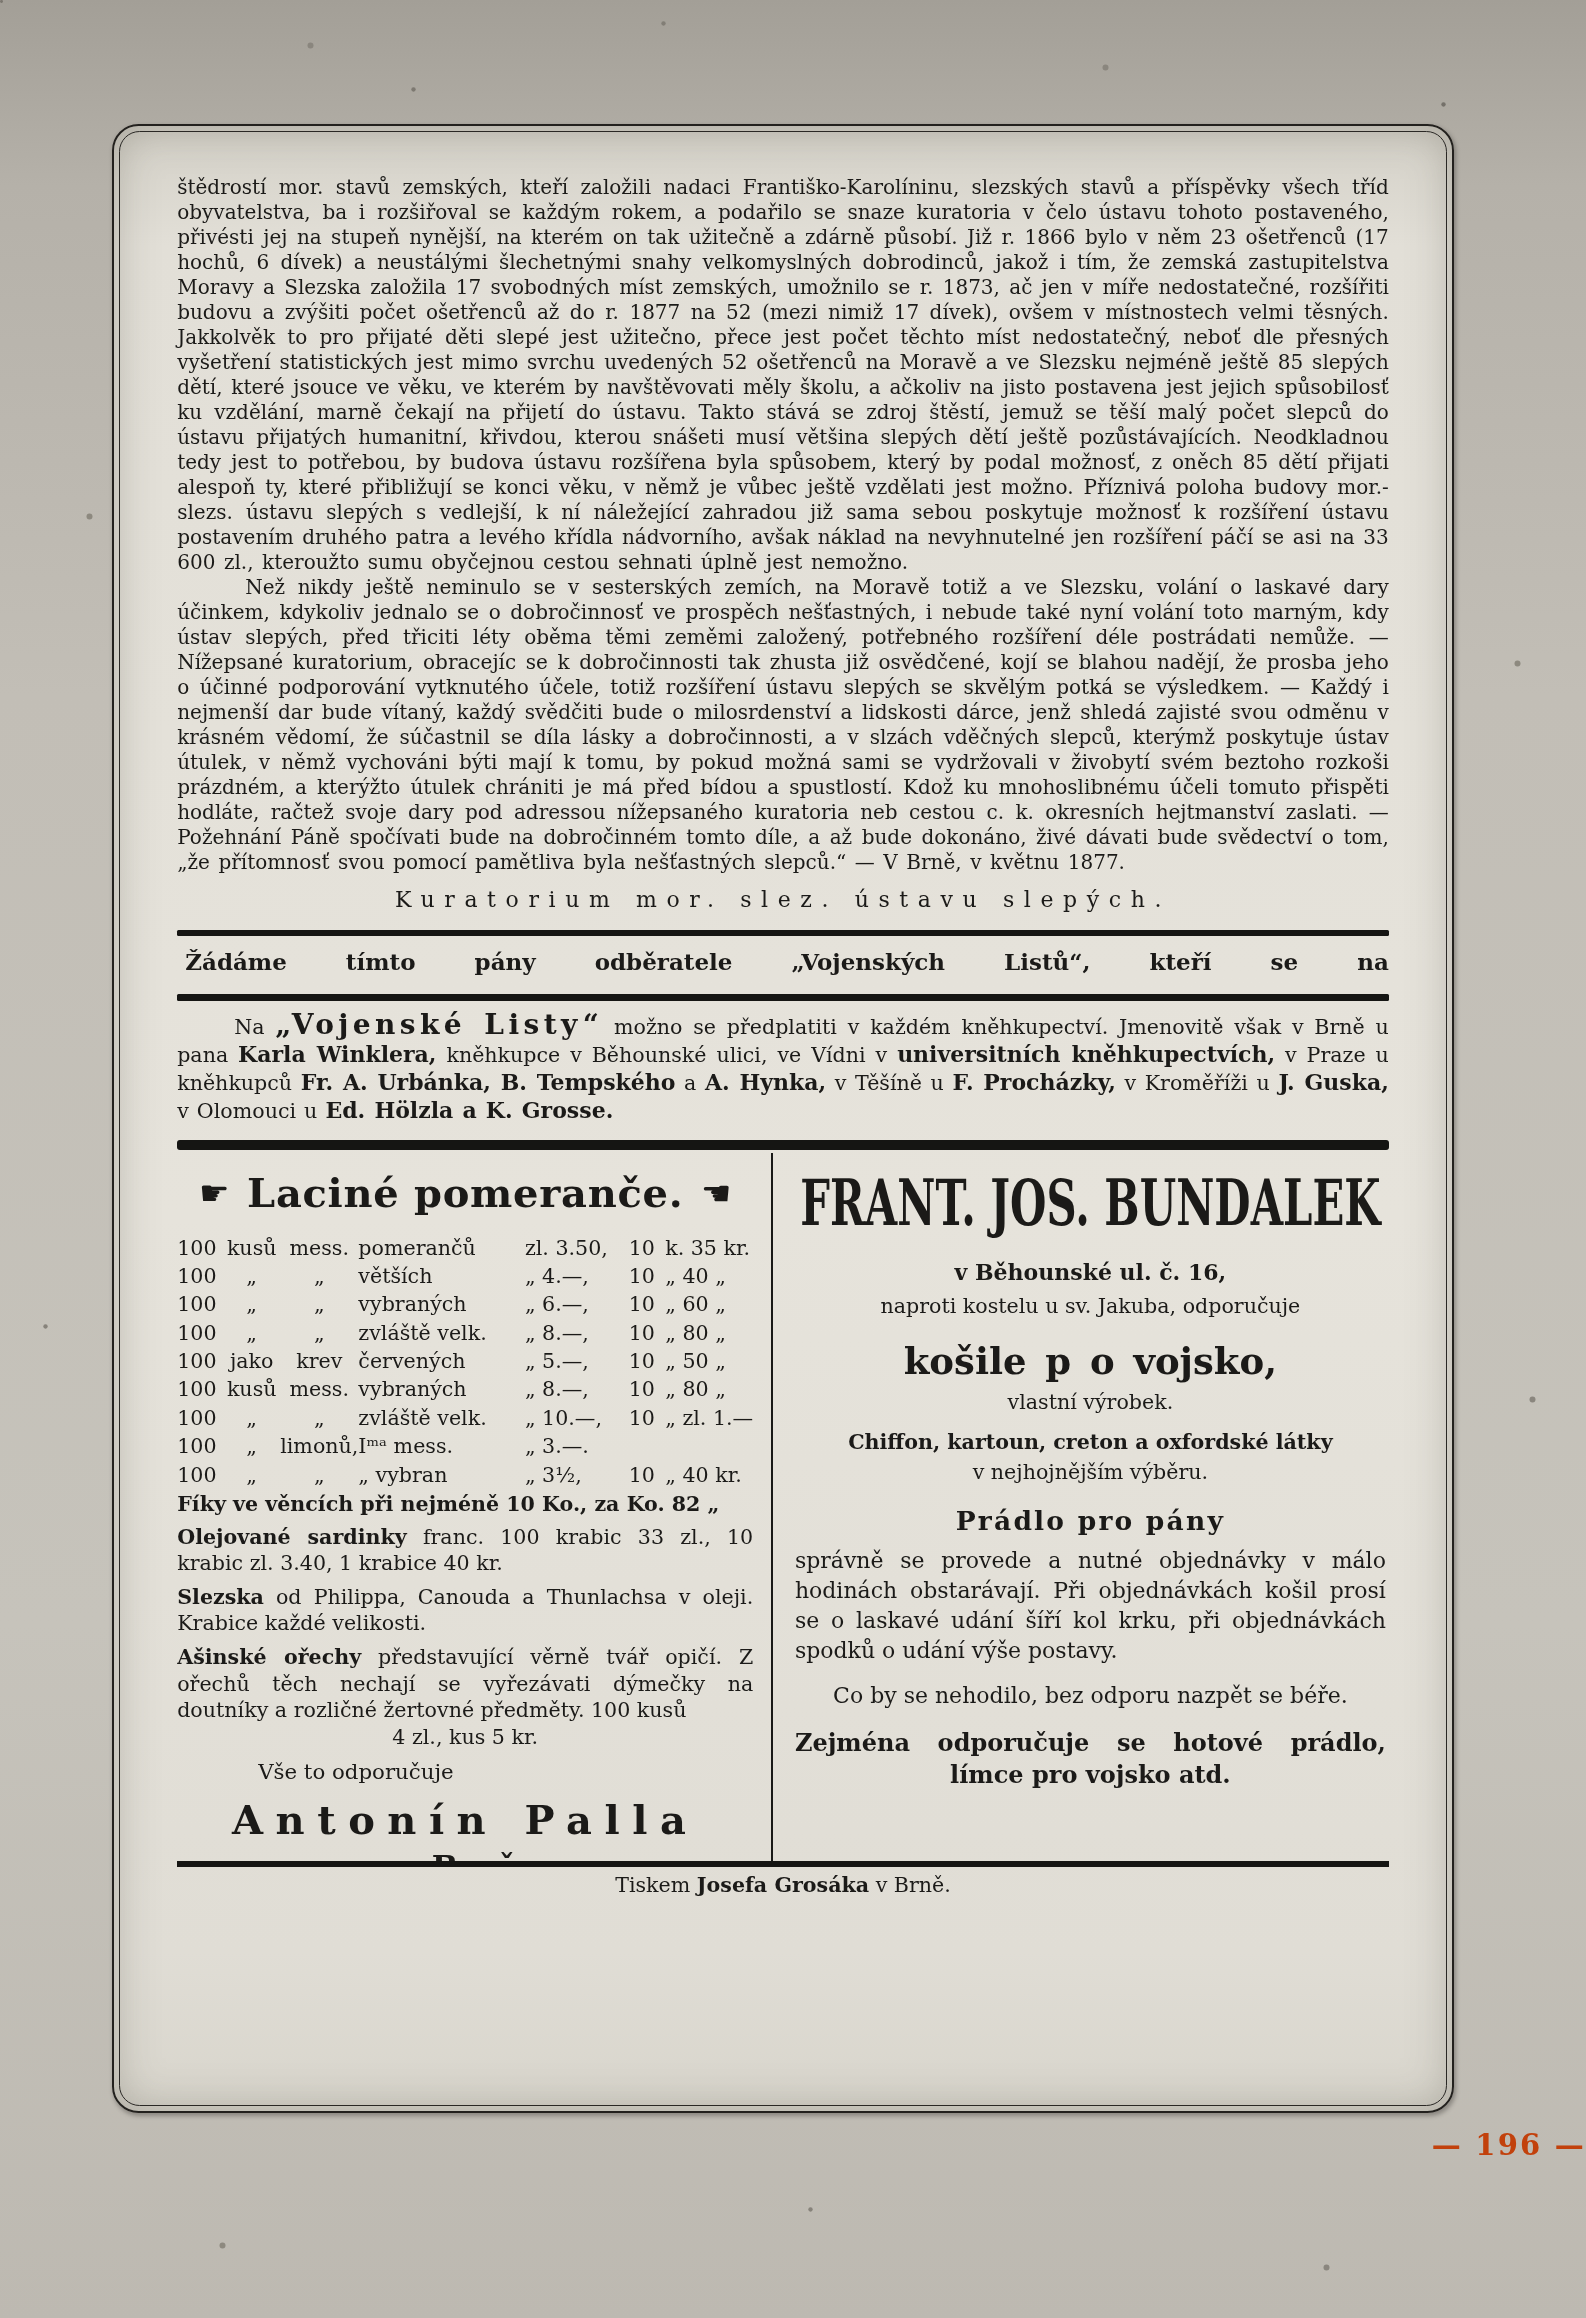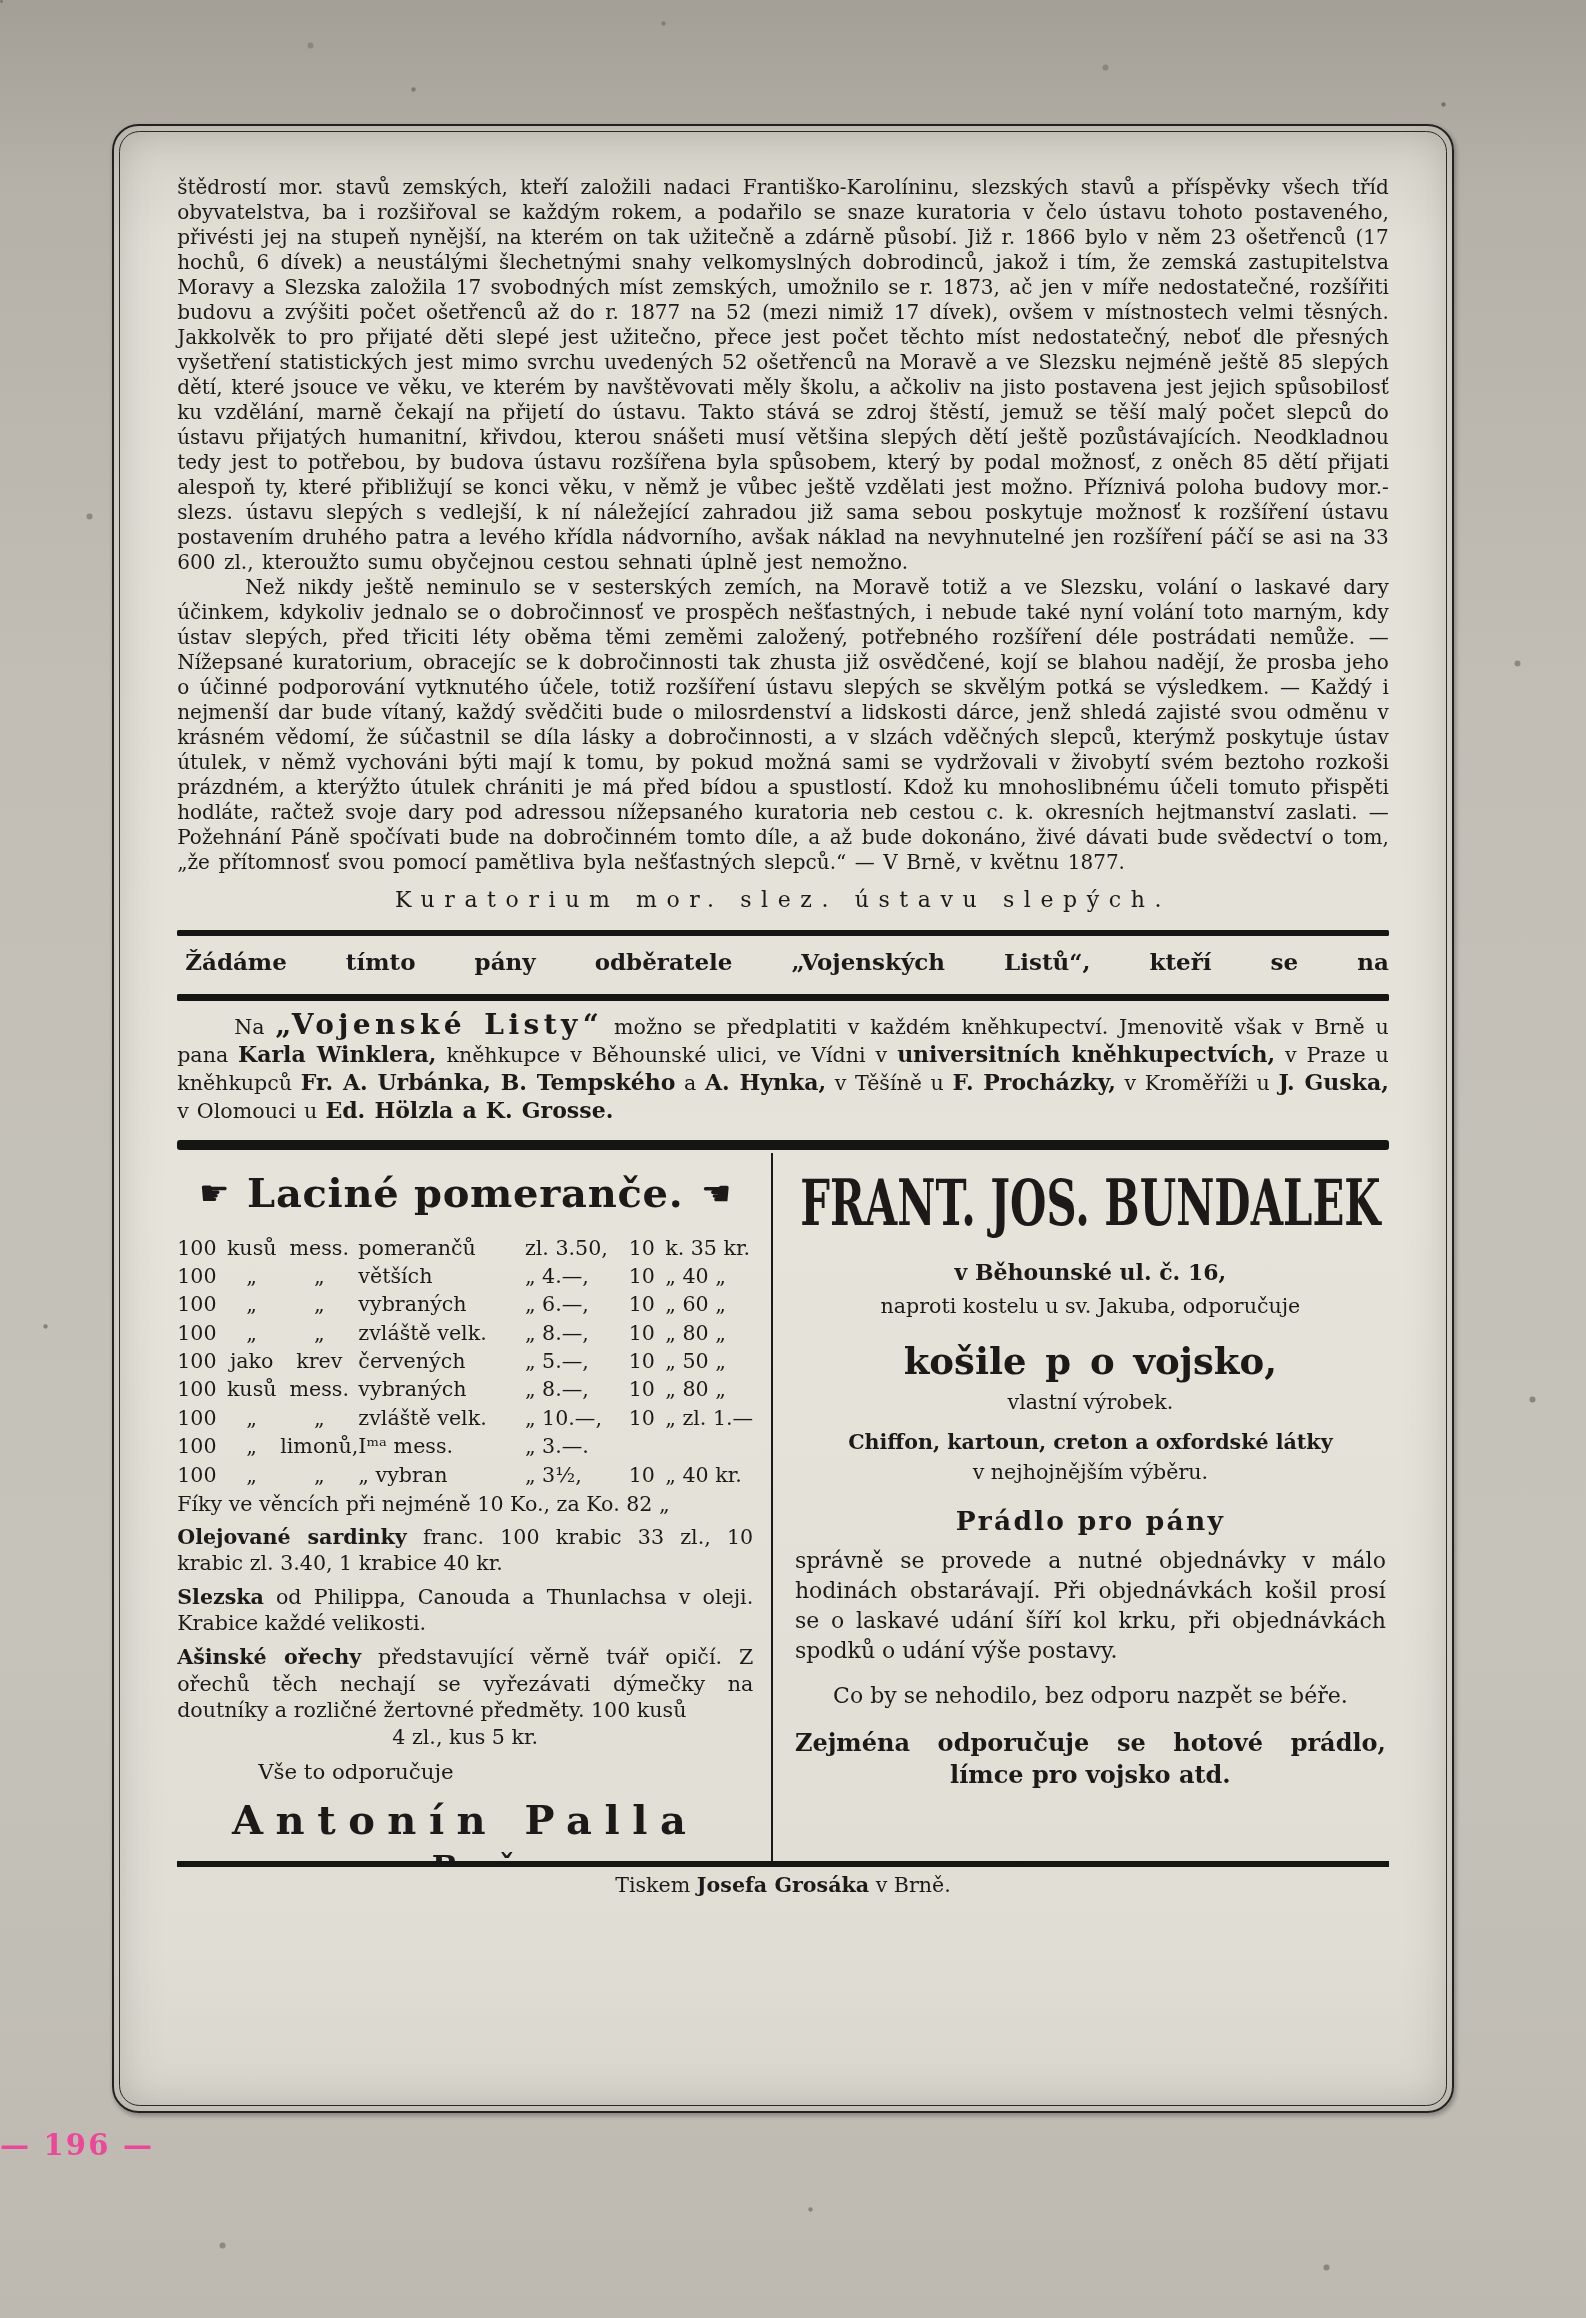--- a/index.html
+++ b/index.html
@@ -49,21 +49,21 @@
   .o-title{font-size:40px;font-weight:bold;letter-spacing:0.7px;}
   .price-table{width:100%;border-collapse:collapse;margin-top:17.7px;font-size:20.6px;}
   .price-table td{padding:0.7px 0;line-height:27px;white-space:nowrap;}
   .c-qty{width:46px;}
   .c-d1{width:57px;text-align:center;}
   .c-d2{width:71px;text-align:center;}
   .c-desc{text-align:left;}
   .c-p1{width:90px;}
   .c-q2{width:40px;text-align:right;}
   .c-p2{width:82px;text-align:left;padding-left:10.3px !important;}
-  .figs{font-size:20.6px;margin-top:2.9px;}
+  .figs{font-size:20.6px;margin-top:2.9px;font-weight:bold;}
   .item{font-size:20.6px;line-height:26.5px;margin:7.4px 0 0 0;text-align:justify;}
   .item .lead{font-weight:bold;}
   .item-tail{text-align:center;font-size:20.6px;line-height:26.5px;}
   .recommend{margin:8.8px 0 0 81px;font-size:21.3px;}
   .merchant{text-align:center;font-size:40px;font-weight:bold;letter-spacing:12.5px;margin-top:11.8px;white-space:nowrap;}
   .m-city{text-align:center;font-size:31px;font-weight:bold;margin-top:5.9px;}
   .b-name{text-align:center;margin-top:22px;}
   .b-name span{display:inline-block;transform:scale(1.02,1.55);transform-origin:center;
     font-size:41px;font-weight:bold;white-space:nowrap;}
   .b-addr1{margin-top:32px;font-weight:bold;font-size:22px;text-align:center;}
@@ -72,22 +72,22 @@
   .b-sub{margin-top:7.4px;font-size:20.6px;text-align:center;}
   .b-materials{margin-top:16px;font-weight:bold;font-size:20.6px;text-align:center;}
   .b-materials2{margin-top:5.9px;font-size:20.6px;text-align:center;}
   .b-heading{margin-top:20.6px;font-weight:bold;font-size:26.5px;text-align:center;letter-spacing:2.2px;}
   .b-body{margin:10.3px 0 0 0;font-size:22px;line-height:30px;text-align:justify;}
   .b-returns{margin:14.7px 29px 0 29px;font-size:22px;line-height:29px;text-align:center;}
   .b-highlight{margin-top:17.7px;font-weight:bold;font-size:24px;line-height:32px;
     text-align:justify;text-align-last:center;}
   .imprint{text-align:center;font-size:20.6px;margin-top:5.9px;}
   .imprint .printer{font-weight:bold;}
-  .page-number{position:absolute;top:2128px;left:0;width:100%;text-align:left;
-    font-size:29px;font-weight:bold;letter-spacing:2.2px;color:#ec4899;}
+  .page-number{position:absolute;top:2128px;left:0;width:100%;text-align:right;
+    font-size:29px;font-weight:bold;letter-spacing:2.2px;color:#c2410c;}
 </style>
 </head>
 <body>
 
 <div class="speckles"></div>
 
 <div class="frame">
   <div class="frame-inner">
     <div class="content">
 

